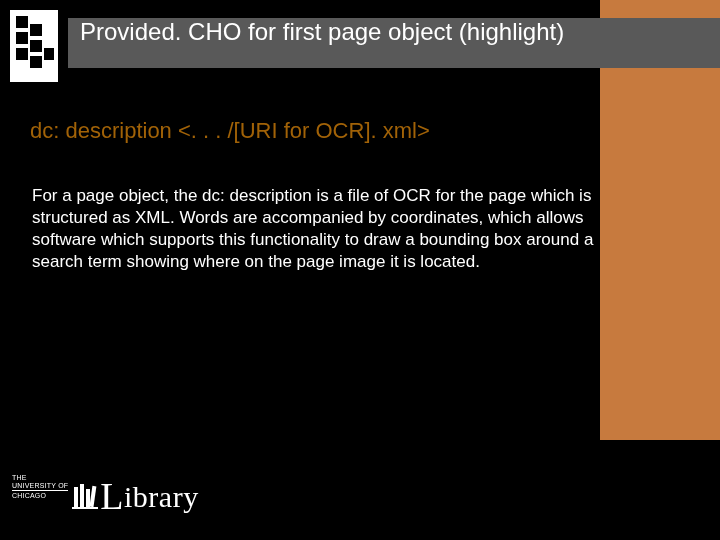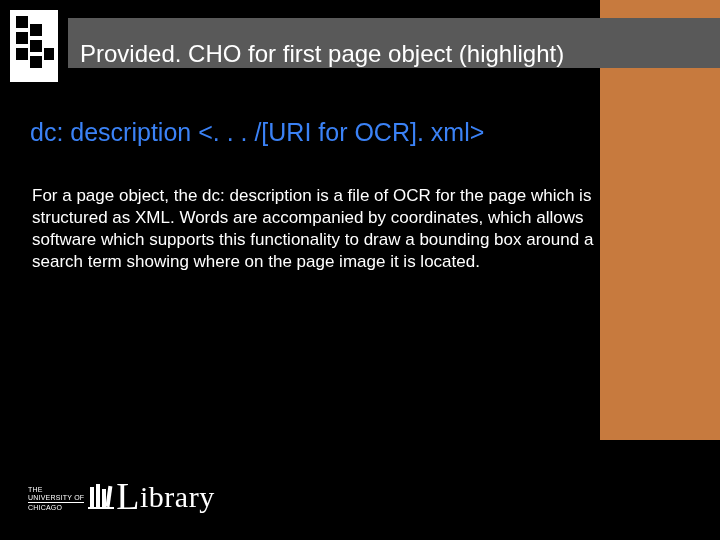--- a/index.html
+++ b/index.html
@@ -1,24 +1,24 @@
 <!DOCTYPE html>
 <html><head>
 <meta charset="utf-8">
 <style>
   html,body{margin:0;padding:0;width:720px;height:540px;background:#000;font-family:Arial,Helvetica,sans-serif;overflow:hidden}
   .slide{position:relative;width:720px;height:540px;background:#000}
   .orange-block{position:absolute;right:0;top:0;width:120px;height:440px;background:#c77a3e}
-  .header-band{position:absolute;left:68px;top:18px;right:0;height:50px;background:#595959;display:flex;align-items:flex-end;padding-left:12px;box-sizing:border-box}
+  .header-band{position:absolute;left:68px;top:18px;right:0;height:50px;background:#595959;display:flex;align-items:flex-start;padding-left:12px;box-sizing:border-box}
   .header-band span{color:#fff;font-size:24px}
   .logo{position:absolute;left:10px;top:10px;width:48px;height:72px;background:#fff}
   .logo svg{display:block}
-  .subtitle{position:absolute;left:30px;top:118px;width:560px;color:#3b82f6;font-size:25px}
+  .subtitle{position:absolute;left:30px;top:118px;width:560px;color:#a16207;font-size:22px}
   .body{position:absolute;left:32px;top:185px;width:570px;color:#fff;font-size:17px;line-height:1.3}
-  .footer-logo{position:absolute;left:28px;bottom:22px;display:flex;align-items:flex-end;color:#fff}
+  .footer-logo{position:absolute;left:12px;bottom:22px;display:flex;color:#fff}
   .uoc{font-size:7px;line-height:1.1;letter-spacing:0.03em;margin-right:4px;margin-bottom:6px}
   .uoc .line{display:block}
   .uoc hr{border:none;border-top:1px solid #fff;margin:1px 0}
   .libword{font-family:Georgia,'Times New Roman',serif;font-size:30px;letter-spacing:0.5px}
   .libword .big{font-size:38px;vertical-align:-2px}
   .shelf-icon{display:inline-block;margin-right:2px;vertical-align:-4px}
 </style>
 </head>
 <body>
 

